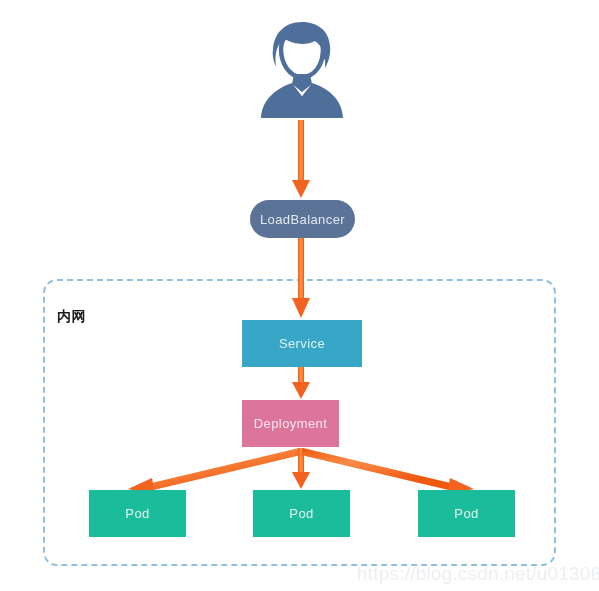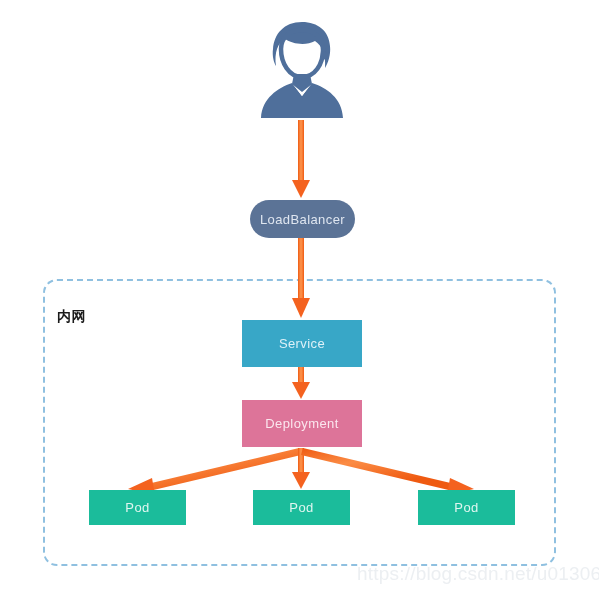--- a/index.html
+++ b/index.html
@@ -72,29 +72,29 @@
     left: 242px;
     top: 320px;
     width: 120px;
     height: 47px;
     background: #38a7c7;
     color: #ddf1f8;
   }
   #node-deployment {
     left: 242px;
     top: 400px;
-    width: 120px;
+    width: 97px;
     height: 47px;
     background: #dd7499;
     color: #fbe6ee;
   }
   .node-pod {
     top: 490px;
     width: 97px;
-    height: 35px;
+    height: 47px;
     background: #1bbc9b;
     color: #dff6f0;
     font-size: 13px;
   }
   #node-pod-1 { left: 89px; }
   #node-pod-2 { left: 253px; }
   #node-pod-3 { left: 418px; }
 
   
   #arrow-layer, #avatar-layer {

